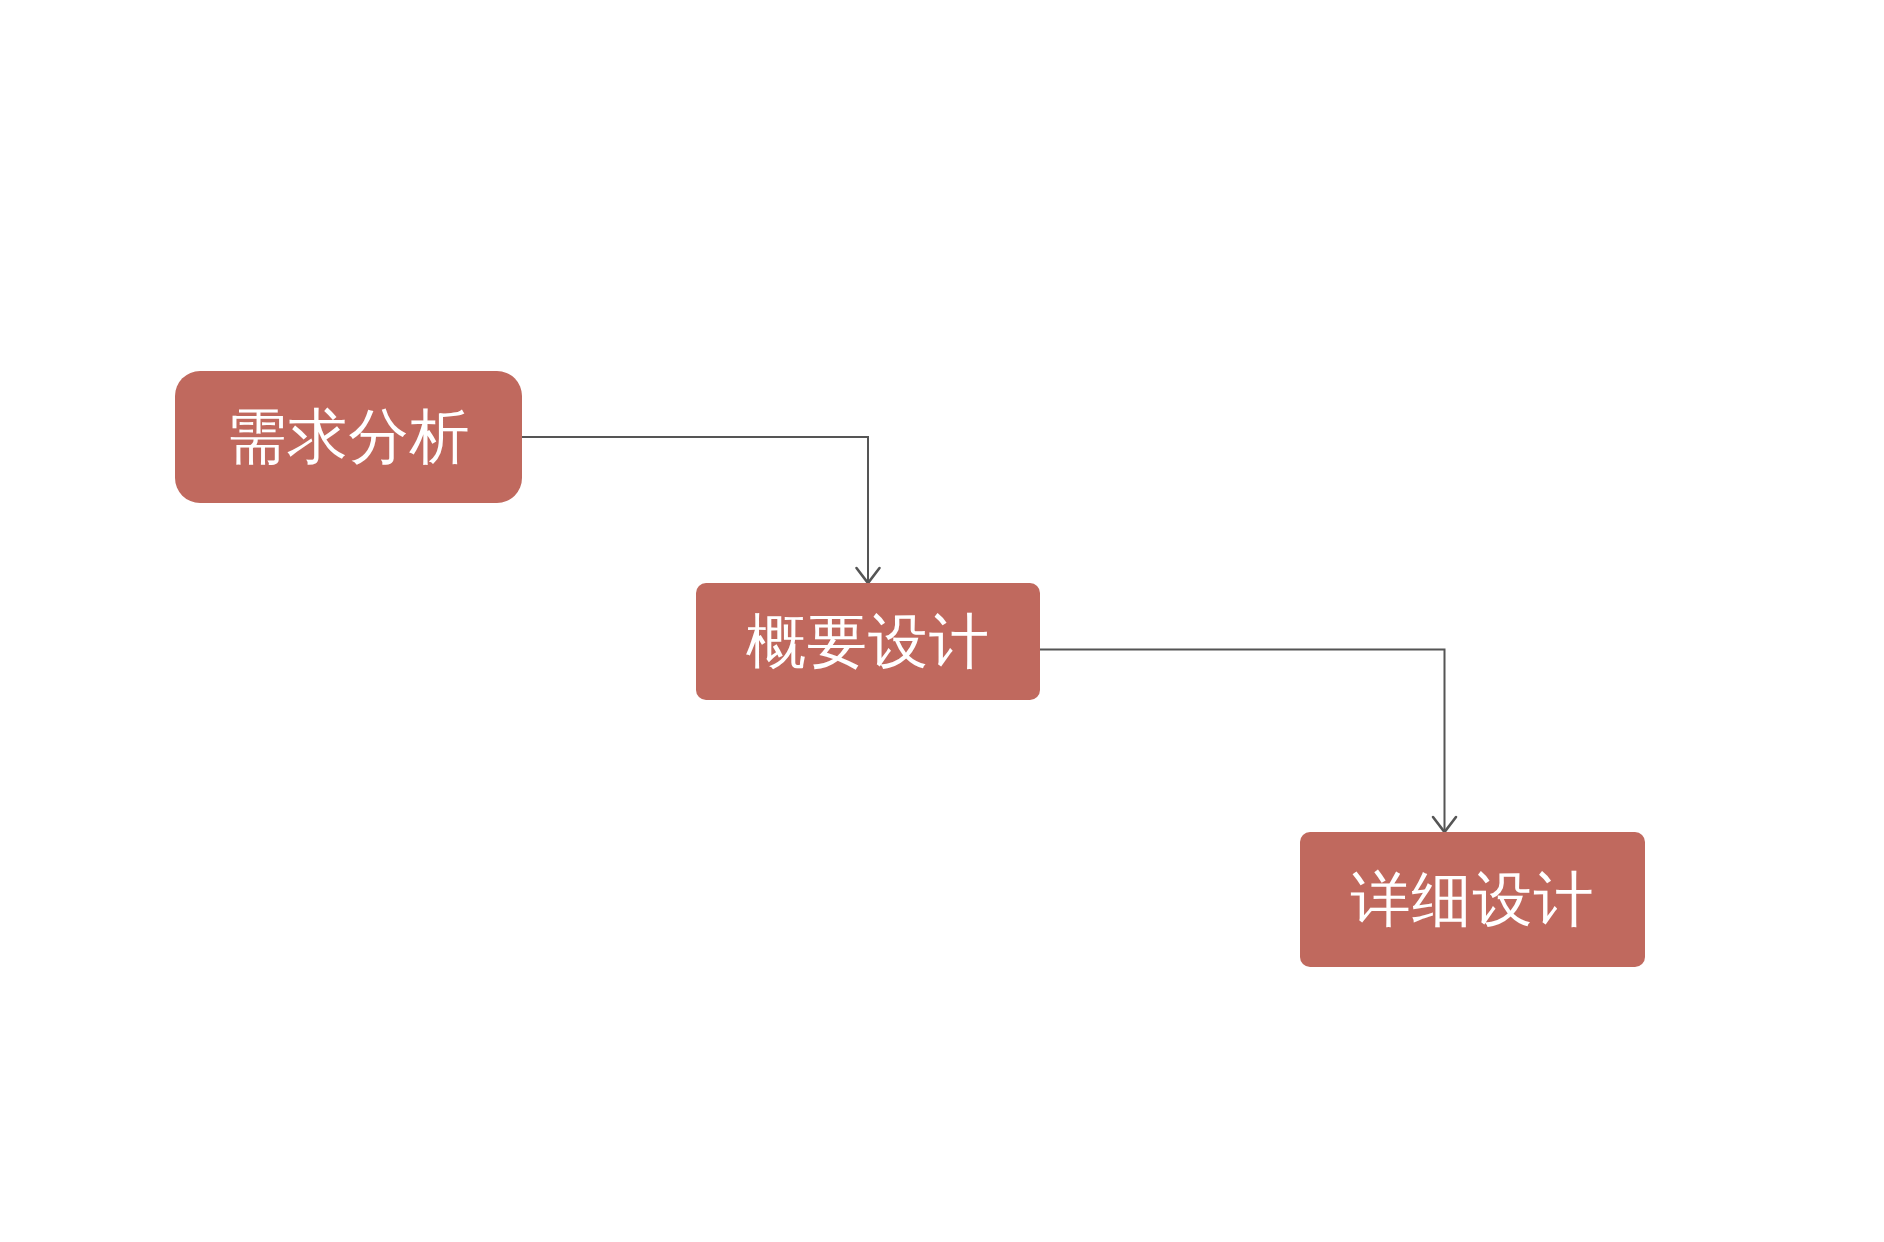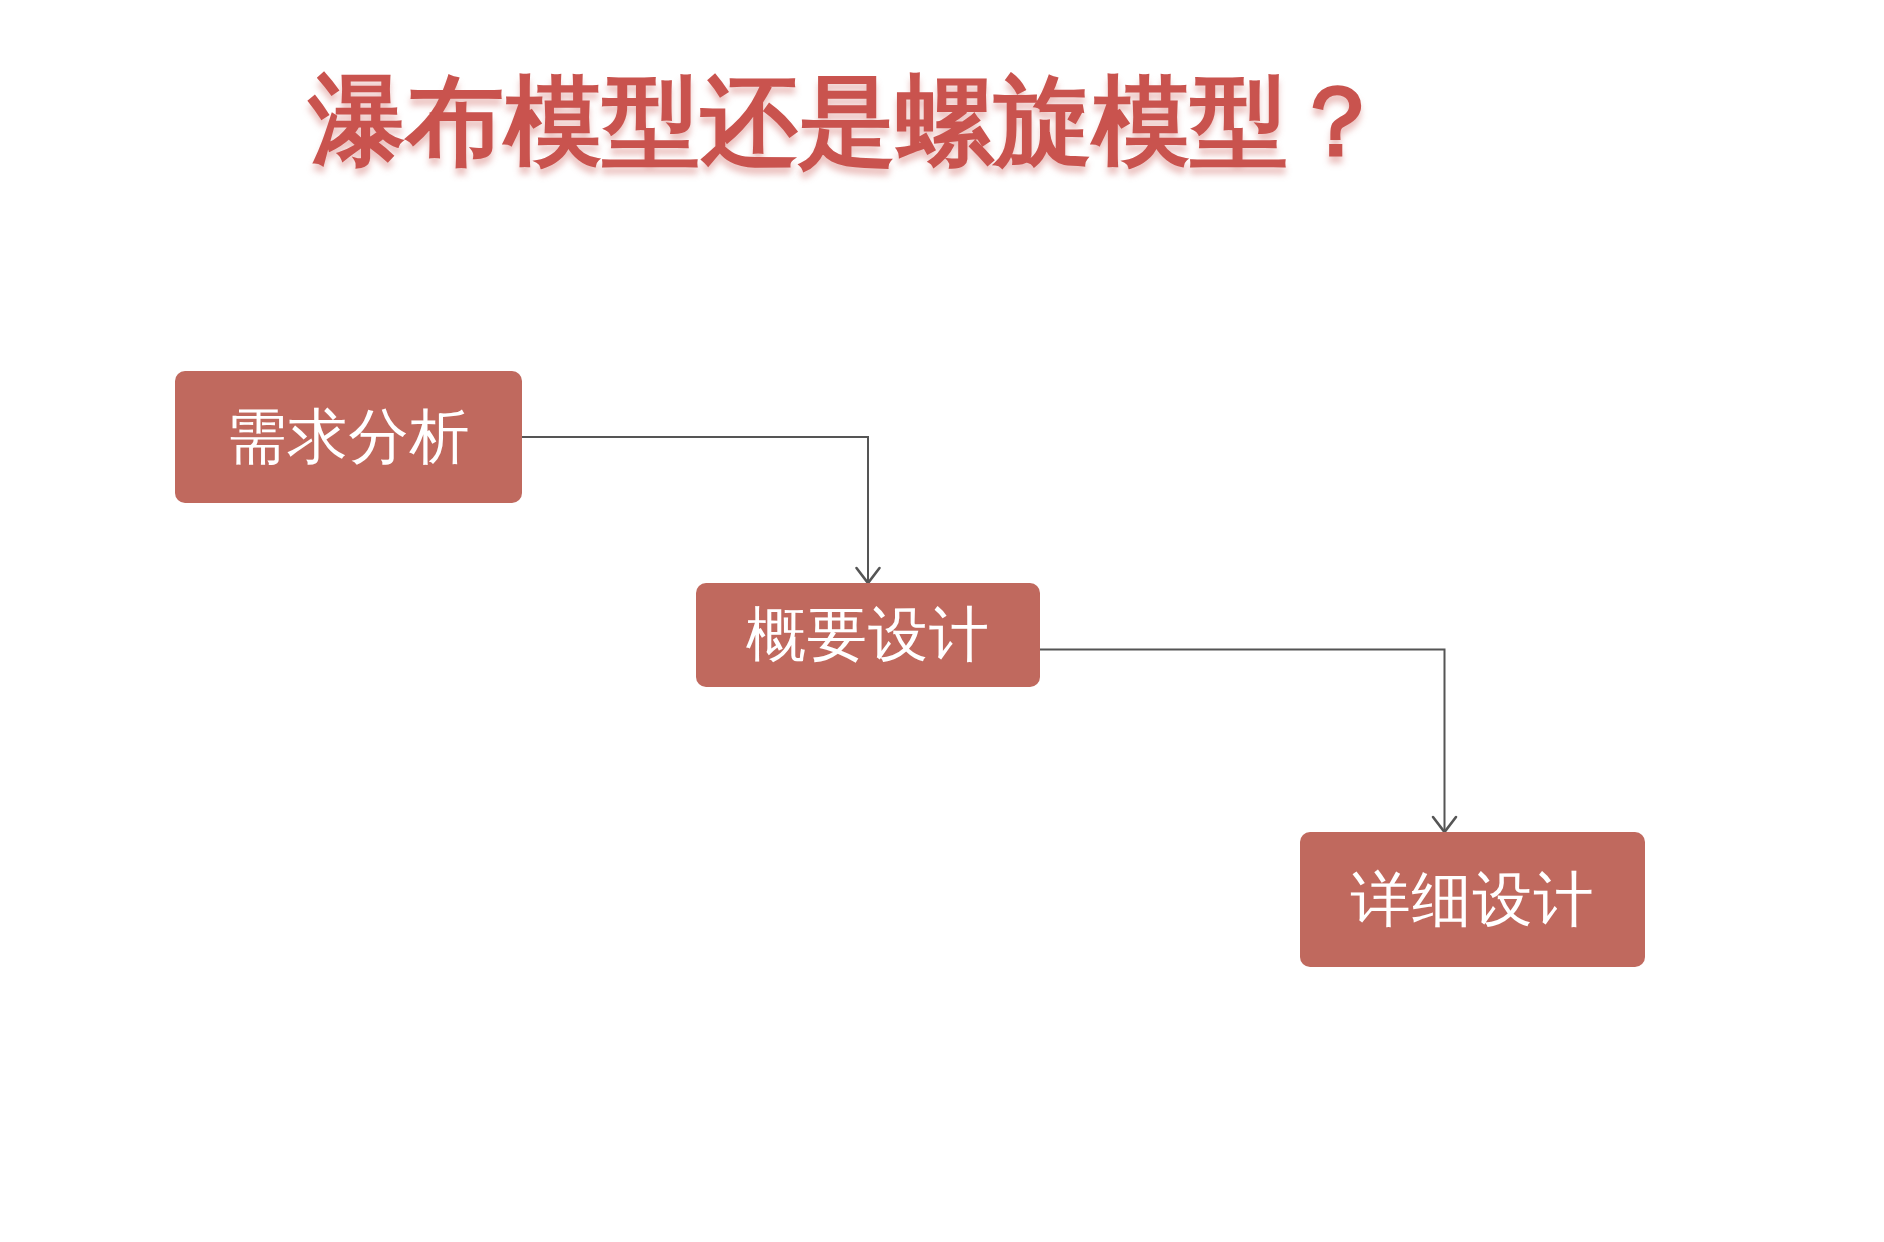--- a/index.html
+++ b/index.html
@@ -51,39 +51,38 @@
     line-height: 1;
     white-space: nowrap;
     letter-spacing: 1px;
   }
 </style>
 </head>
 <body>
 
 <div class="slide">
 
-  <h1 class="slide-title" style="color: rgb(201, 83, 78);">瀑布模型还是螺旋模型？</h1>
 
   <svg id="connector-layer" viewBox="0 0 1884 1242" xmlns="http://www.w3.org/2000/svg">
     <defs>
       <marker id="arrow-chevron" markerUnits="userSpaceOnUse" markerWidth="44" markerHeight="44" refX="0" refY="0" orient="auto" overflow="visible">
         <path id="arrow-chevron-path" d="M -15 -11.5 L 0 0 L -15 11.5" fill="none" stroke="#555555" stroke-width="2.6" stroke-linecap="round" stroke-linejoin="miter"></path>
       </marker>
     </defs>
     <g id="edge-group">
         <path d="M 522 437 L 868 437 L 868 583" fill="none" stroke="#555555" stroke-width="2" marker-end="url(#arrow-chevron)"></path>
         <path d="M 1040 649.5 L 1444.5 649.5 L 1444.5 832" fill="none" stroke="#555555" stroke-width="2" marker-end="url(#arrow-chevron)"></path>
       </g>
   </svg>
 
   <div id="node-layer">
-      <div class="flow-node" style="left: 175px; top: 371px; width: 347px; height: 132px; background: rgb(192, 105, 94);">
+      <div class="flow-node" style="left: 175px; top: 371px; width: 347px; height: 132px; background: rgb(192, 105, 94); border-radius: 25px;">
         <span class="node-label" style="color: rgb(255, 255, 255);">需求分析</span>
       </div>
-      <div class="flow-node" style="left: 696px; top: 583px; width: 344px; height: 104px; background: rgb(192, 105, 94);">
+      <div class="flow-node" style="left: 696px; top: 583px; width: 344px; height: 117px; background: rgb(192, 105, 94);">
         <span class="node-label" style="color: rgb(255, 255, 255);">概要设计</span>
       </div>
       <div class="flow-node" style="left: 1300px; top: 832px; width: 345px; height: 135px; background: rgb(192, 105, 94);">
         <span class="node-label" style="color: rgb(255, 255, 255);">详细设计</span>
       </div>
     </div>
 
 </div>
 
 </body></html>

